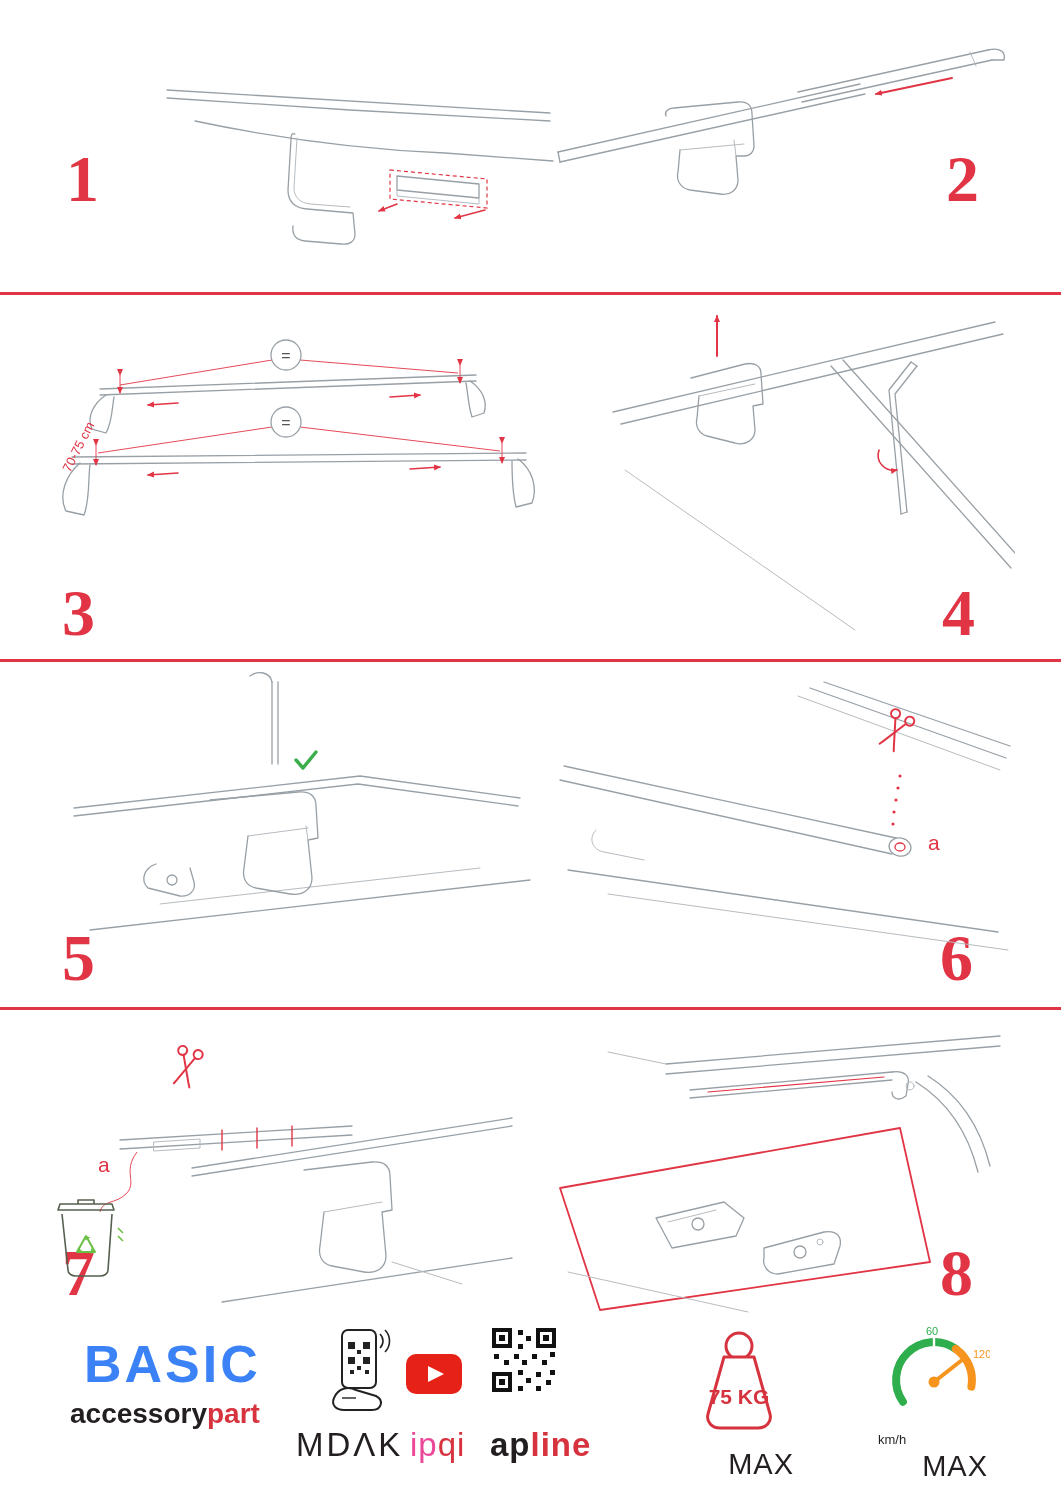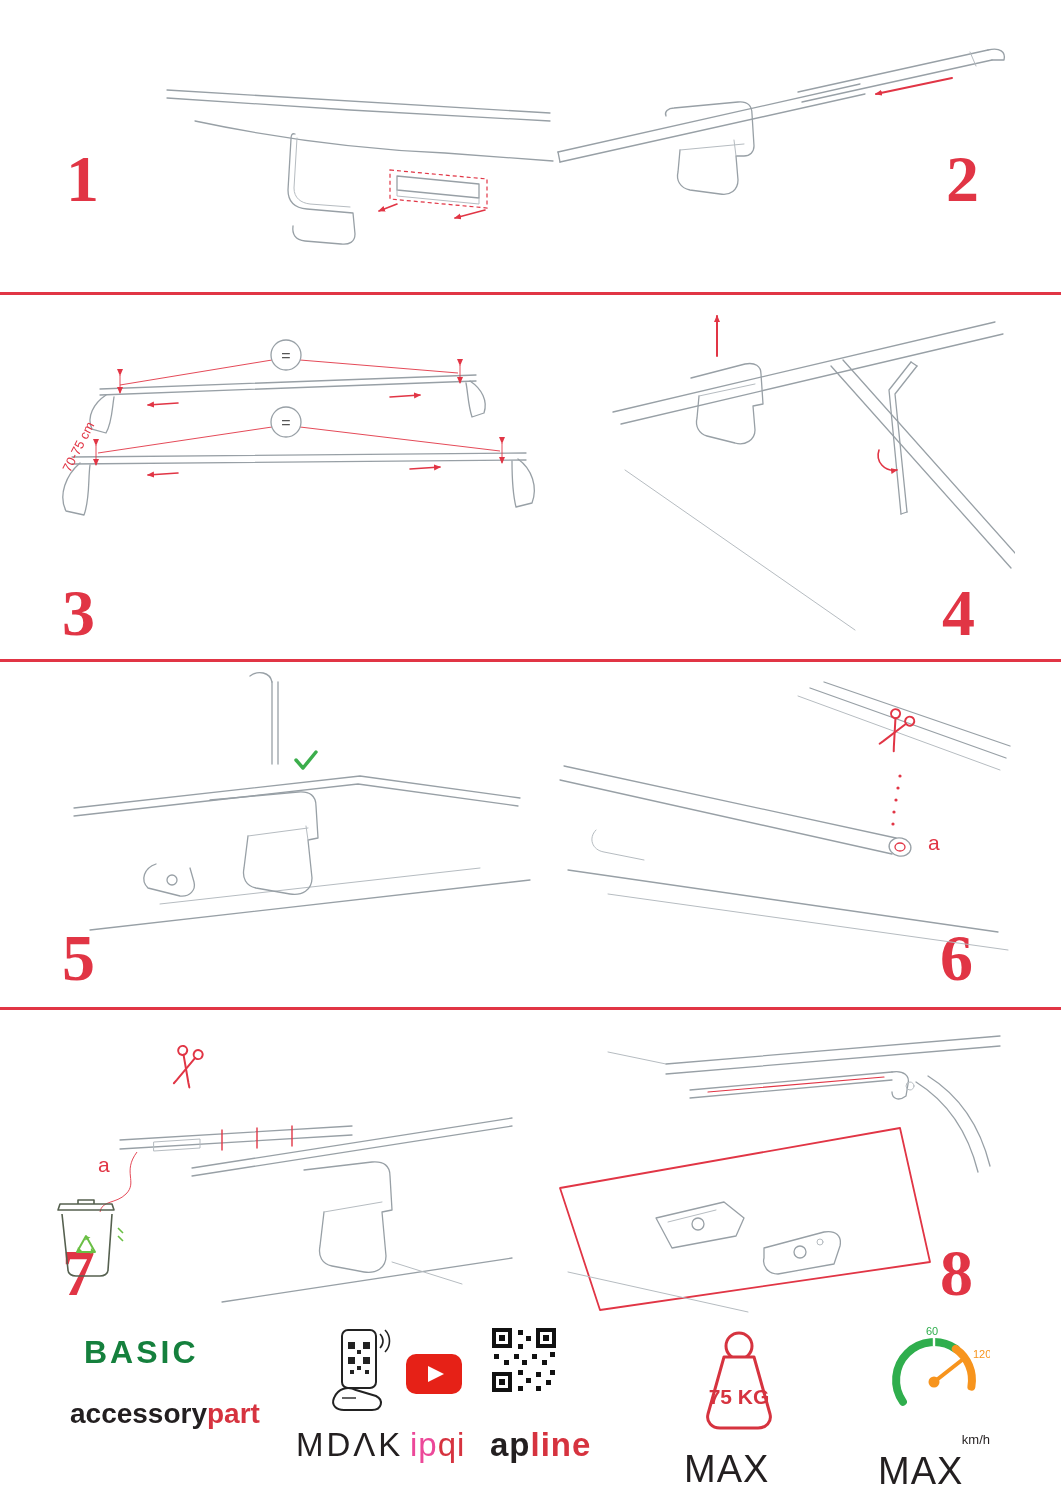--- a/index.html
+++ b/index.html
@@ -9,30 +9,30 @@
   .num{position:absolute;font-family:"Liberation Serif",serif;font-weight:bold;
        font-size:66px;line-height:1;color:#e13545;}
   .art{position:absolute;}
   .g{stroke:#98a0a6;fill:none;stroke-width:1.3;stroke-linecap:round;stroke-linejoin:round;}
   .g2{stroke:#b6bcc1;fill:none;stroke-width:1;stroke-linecap:round;}
   .r{stroke:#e13545;fill:none;stroke-width:1.6;stroke-linecap:round;stroke-linejoin:round;}
   .rthin{stroke:#e13545;fill:none;stroke-width:0.9;}
   .rdash{stroke:#e13545;fill:none;stroke-width:1.2;stroke-dasharray:4 3;}
   .rt{fill:#e13545;}
   svg text{font-family:"Liberation Sans",sans-serif;}
-  .brand-basic{position:absolute;left:84px;top:1334px;font-size:32px;font-weight:bold;
-       letter-spacing:3px;color:#15803d;}
+  .brand-basic{position:absolute;left:84px;top:1334px;font-size:52px;font-weight:bold;
+       letter-spacing:3px;color:#3b82f6;}
   .brand-sub{position:absolute;left:70px;top:1398px;font-size:28px;font-weight:bold;color:#231f20;}
   .brand-sub .red{color:#d6333f;}
   .partner{position:absolute;font-size:33px;color:#231f20;letter-spacing:3px;font-weight:500;}
   .ipqi .gray{color:#ec4899;} .ipqi .red{color:#d6333f;margin-top:41px;}
   .apline .red{color:#d6333f;text-align:center;}
-  .max-label{position:absolute;font-size:38px;font-weight:500;letter-spacing:1px;color:#231f20;
-       width:110px;text-align:left;}
-  .kmh{position:absolute;font-size:13px;color:#231f20;width:112px;text-align:right;}
+  .max-label{position:absolute;font-size:29px;font-weight:500;letter-spacing:1px;color:#231f20;
+       width:110px;text-align:right;}
+  .kmh{position:absolute;font-size:13px;color:#231f20;width:112px;text-align:left;}
 </style>
 </head>
 <body>
 
 <div class="page">
 
   <svg width="0" height="0" style="position:absolute">
     <defs>
       <marker id="arrR" markerWidth="8" markerHeight="8" refX="6" refY="3" orient="auto" markerUnits="userSpaceOnUse">
         <path d="M0,0 L7,3 L0,6 Z" fill="#e13545"></path>

